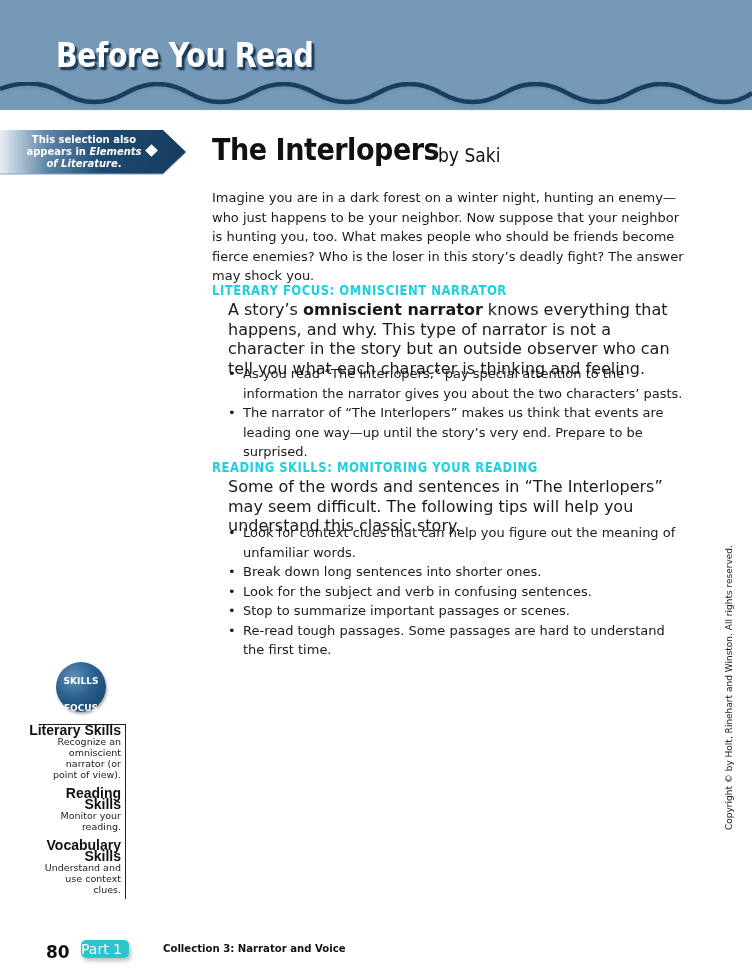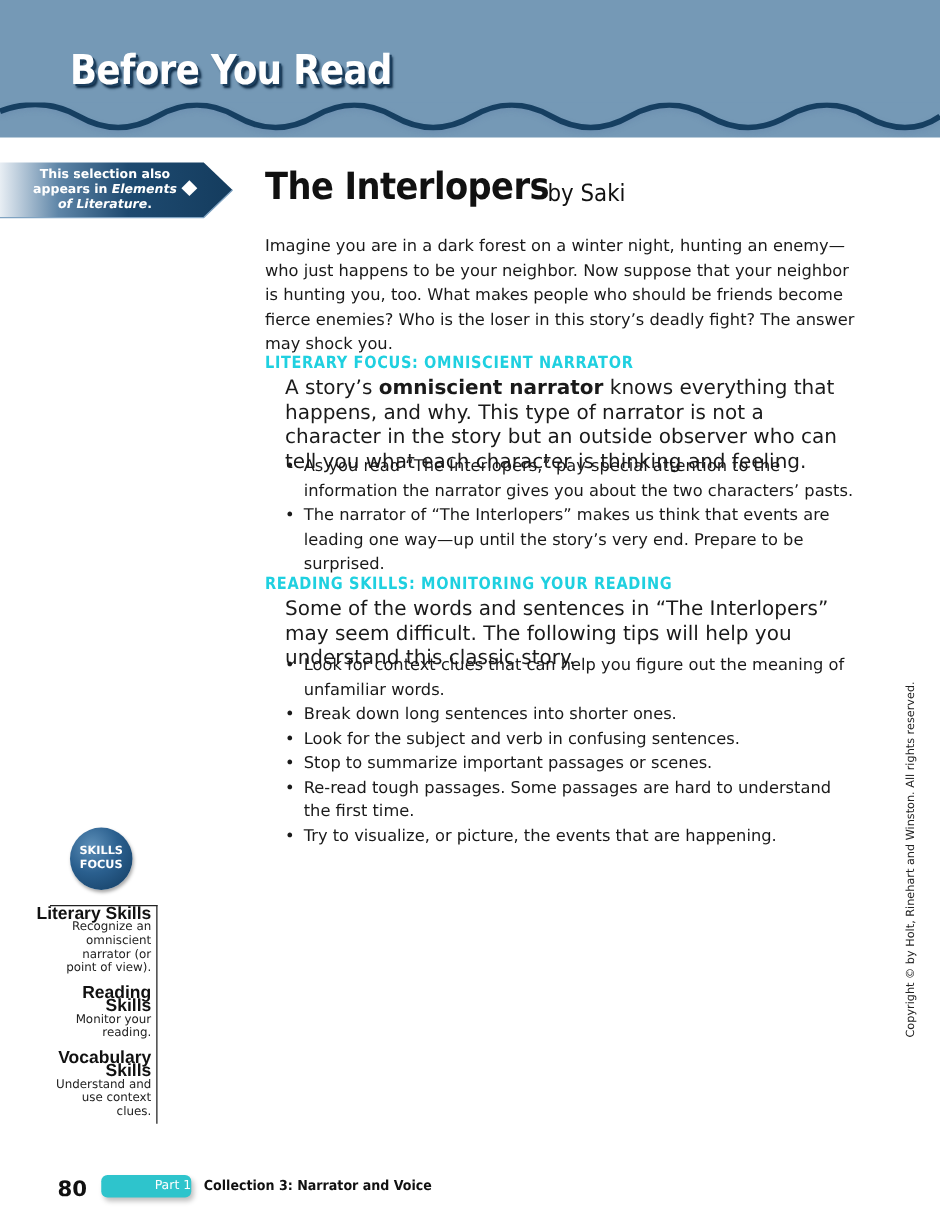--- a/index.html
+++ b/index.html
@@ -102,24 +102,24 @@
     position: absolute; left: 724px; top: 830px;
     font-size: 9px; color: #222; white-space: nowrap;
     transform: rotate(-90deg); transform-origin: left top;
   }
 
   .footer-page {
     position: absolute; left: 46px; top: 942px;
     font-weight: bold; font-size: 17px; color: #111;
   }
   .footer-part {
-    position: absolute; left: 81px; top: 940px; width: 72px; height: 18px;
+    position: absolute; left: 81px; top: 940px; width: 48px; height: 18px;
     background: #2ec4cc; border-radius: 5px;
     box-shadow: 2px 3px 4px rgba(0,0,0,0.25);
-    color: #ffffff; font-size: 10px; text-align: right; line-height: 18px;
+    color: #ffffff; font-size: 14px; text-align: left; line-height: 18px;
   }
   .footer-collection {
     position: absolute; left: 163px; top: 942px;
     font-weight: bold; font-size: 11px; color: #111; white-space: nowrap;
     transform: scaleX(0.92); transform-origin: left top;
   }
 </style>
 </head>
 <body>
 
@@ -172,26 +172,25 @@
 </ul>
 
 <div class="section-head" style="top:459px;">READING SKILLS: MONITORING YOUR READING</div>
 <p class="section-body" style="top:477px;">Some of the words and sentences in “The Interlopers” may seem difficult. The following tips will help you understand this classic story.</p>
 <ul class="bullets" style="top:523px;">
   <li>Look for context clues that can help you figure out the meaning of unfamiliar words.</li>
   <li>Break down long sentences into shorter ones.</li>
   <li>Look for the subject and verb in confusing sentences.</li>
   <li>Stop to summarize important passages or scenes.</li>
   <li>Re-read tough passages. Some passages are hard to understand the first time.</li>
-  <li>Try to visualize, or picture, the events that are happening.</li>
 </ul>
 
 <div class="skills-badge">
   <span style="top:14px;">SKILLS</span>
-  <span style="top:25px;">FOCUS</span>
+  <span style="top:41px;">FOCUS</span>
 </div>
 <div class="skills-list">
   <div class="inner">
     <div class="sk-group">
       <div class="sk-title">Literary Skills</div>
       <div class="sk-desc" style="padding-left:20px;">Recognize an omniscient narrator (or point of view).</div>
     </div>
     <div class="sk-group">
       <div class="sk-title" style="padding-left:40px;">Reading Skills</div>
       <div class="sk-desc" style="padding-left:28px;">Monitor your reading.</div>

